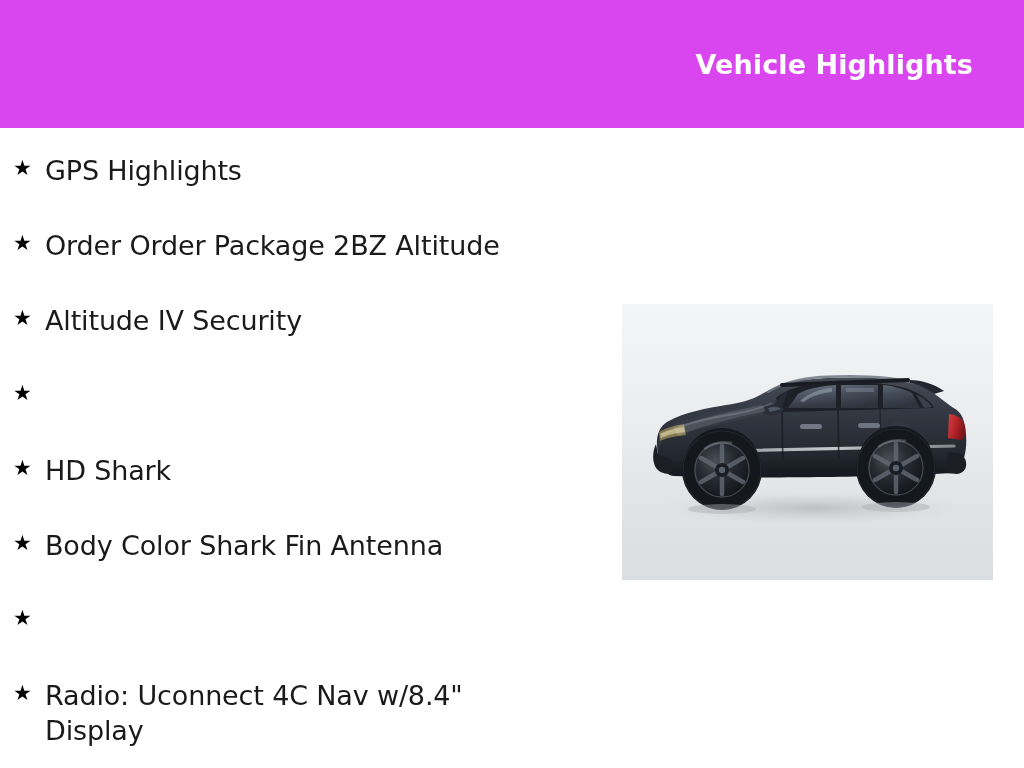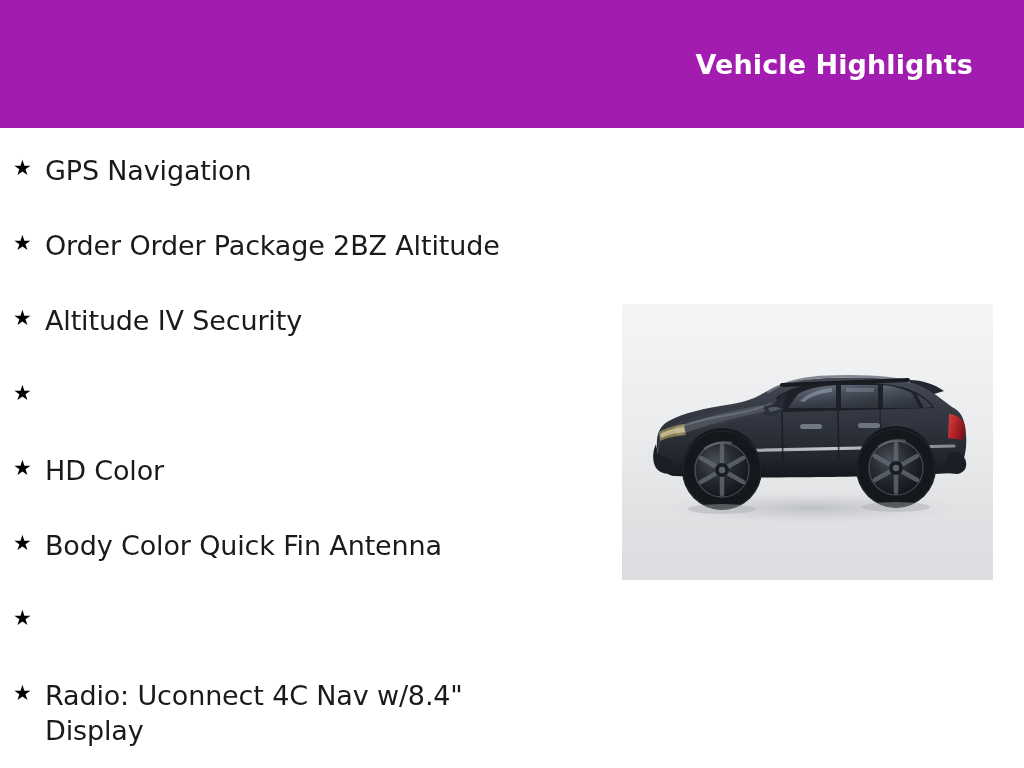--- a/index.html
+++ b/index.html
@@ -20,21 +20,21 @@
     background: #ffffff;
   }
 
   
   .header-bar {
     position: absolute;
     top: 0;
     left: 0;
     width: 1024px;
     height: 128px;
-    background: #a21caf;
+    background: #d946ef;
     display: flex;
     align-items: center;
     justify-content: flex-end;
     padding-right: 51px;
   }
 
   .header-title {
     color: #ffffff;
     font-size: 27px;
     font-weight: bold;
@@ -103,40 +103,40 @@
 
 <div class="page">
 
   <div class="header-bar">
     <div class="header-title">Vehicle Highlights</div>
   </div>
 
   <ul class="highlights-list">
     <li class="highlight-item">
       <span class="star-bullet">★</span>
-      <span class="highlight-label">GPS Navigation</span>
+      <span class="highlight-label">GPS Highlights</span>
     </li>
     <li class="highlight-item">
       <span class="star-bullet">★</span>
       <span class="highlight-label">Order Order Package 2BZ Altitude</span>
     </li>
     <li class="highlight-item">
       <span class="star-bullet">★</span>
       <span class="highlight-label">Altitude IV Security</span>
     </li>
     <li class="highlight-item">
       <span class="star-bullet">★</span>
     </li>
     <li class="highlight-item">
       <span class="star-bullet">★</span>
-      <span class="highlight-label">HD Color</span>
-    </li>
-    <li class="highlight-item">
-      <span class="star-bullet">★</span>
-      <span class="highlight-label">Body Color Quick Fin Antenna</span>
+      <span class="highlight-label">HD Shark</span>
+    </li>
+    <li class="highlight-item">
+      <span class="star-bullet">★</span>
+      <span class="highlight-label">Body Color Shark Fin Antenna</span>
     </li>
     <li class="highlight-item">
       <span class="star-bullet">★</span>
     </li>
     <li class="highlight-item">
       <span class="star-bullet">★</span>
       <span class="highlight-label">Radio: Uconnect 4C Nav w/8.4"
 Display</span>
     </li>
   </ul>

